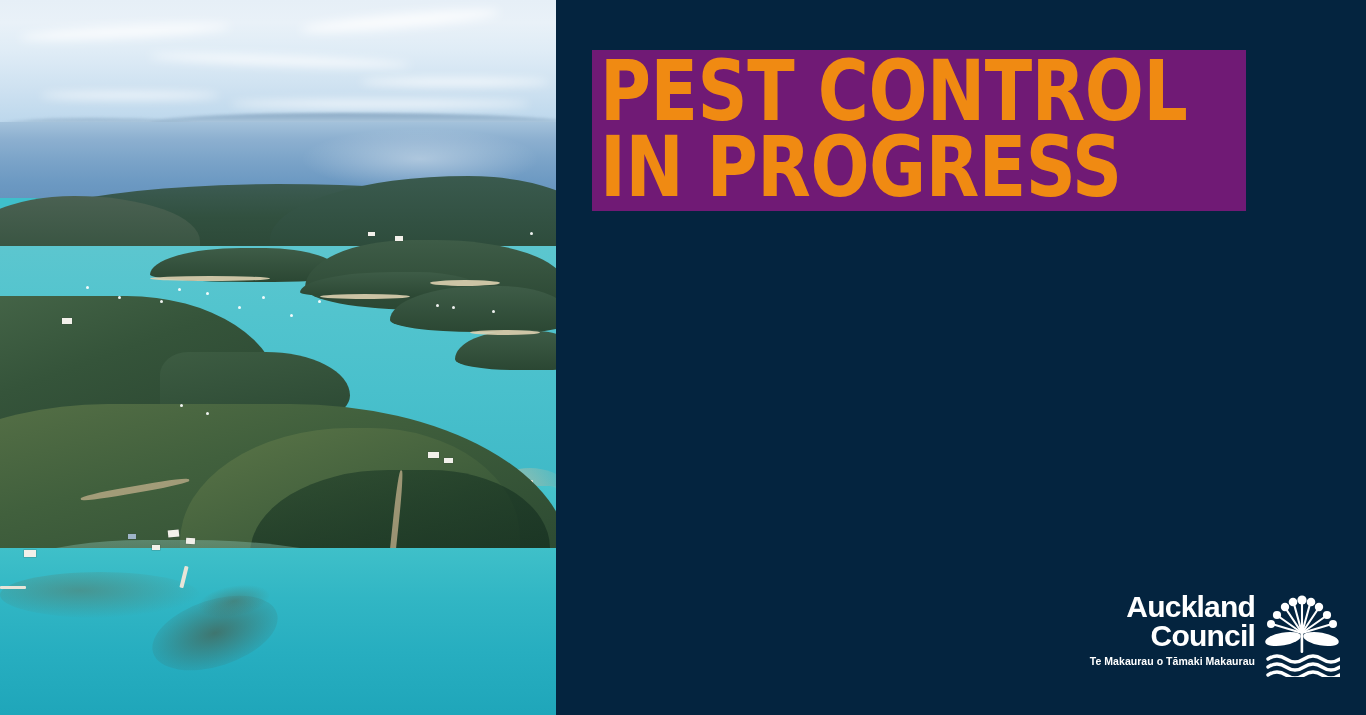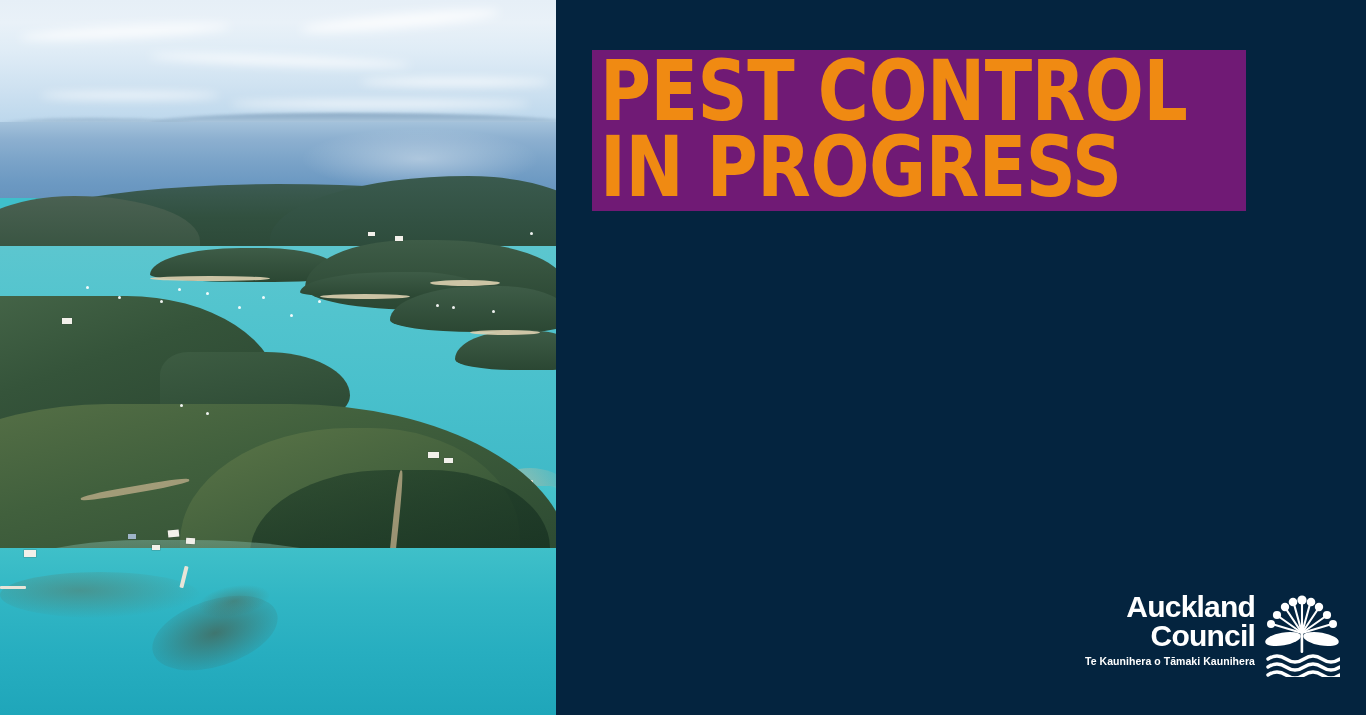--- a/index.html
+++ b/index.html
@@ -455,21 +455,21 @@
     <div class="headline-block">
       <h1 class="headline">PEST CONTROL
 IN PROGRESS</h1>
     </div>
 
 
     <div class="logo">
       <div class="logo-words">
         <span class="logo-line">Auckland</span>
         <span class="logo-line">Council</span>
-        <span class="logo-tagline">Te Kaunihera o Tāmaki Kaunihera</span>
+        <span class="logo-tagline">Te Makaurau o Tāmaki Makaurau</span>
       </div>
 
       <svg class="logo-mark" viewBox="0 0 76 86">
         <g fill="#ffffff">
 
           <g stroke="#ffffff" stroke-width="2.1" stroke-linecap="round">
             <line x1="38" y1="42" x2="38" y2="11"></line>
             <line x1="38" y1="42" x2="30" y2="13"></line>
             <line x1="38" y1="42" x2="46" y2="13"></line>
             <line x1="38" y1="42" x2="22" y2="18"></line>

